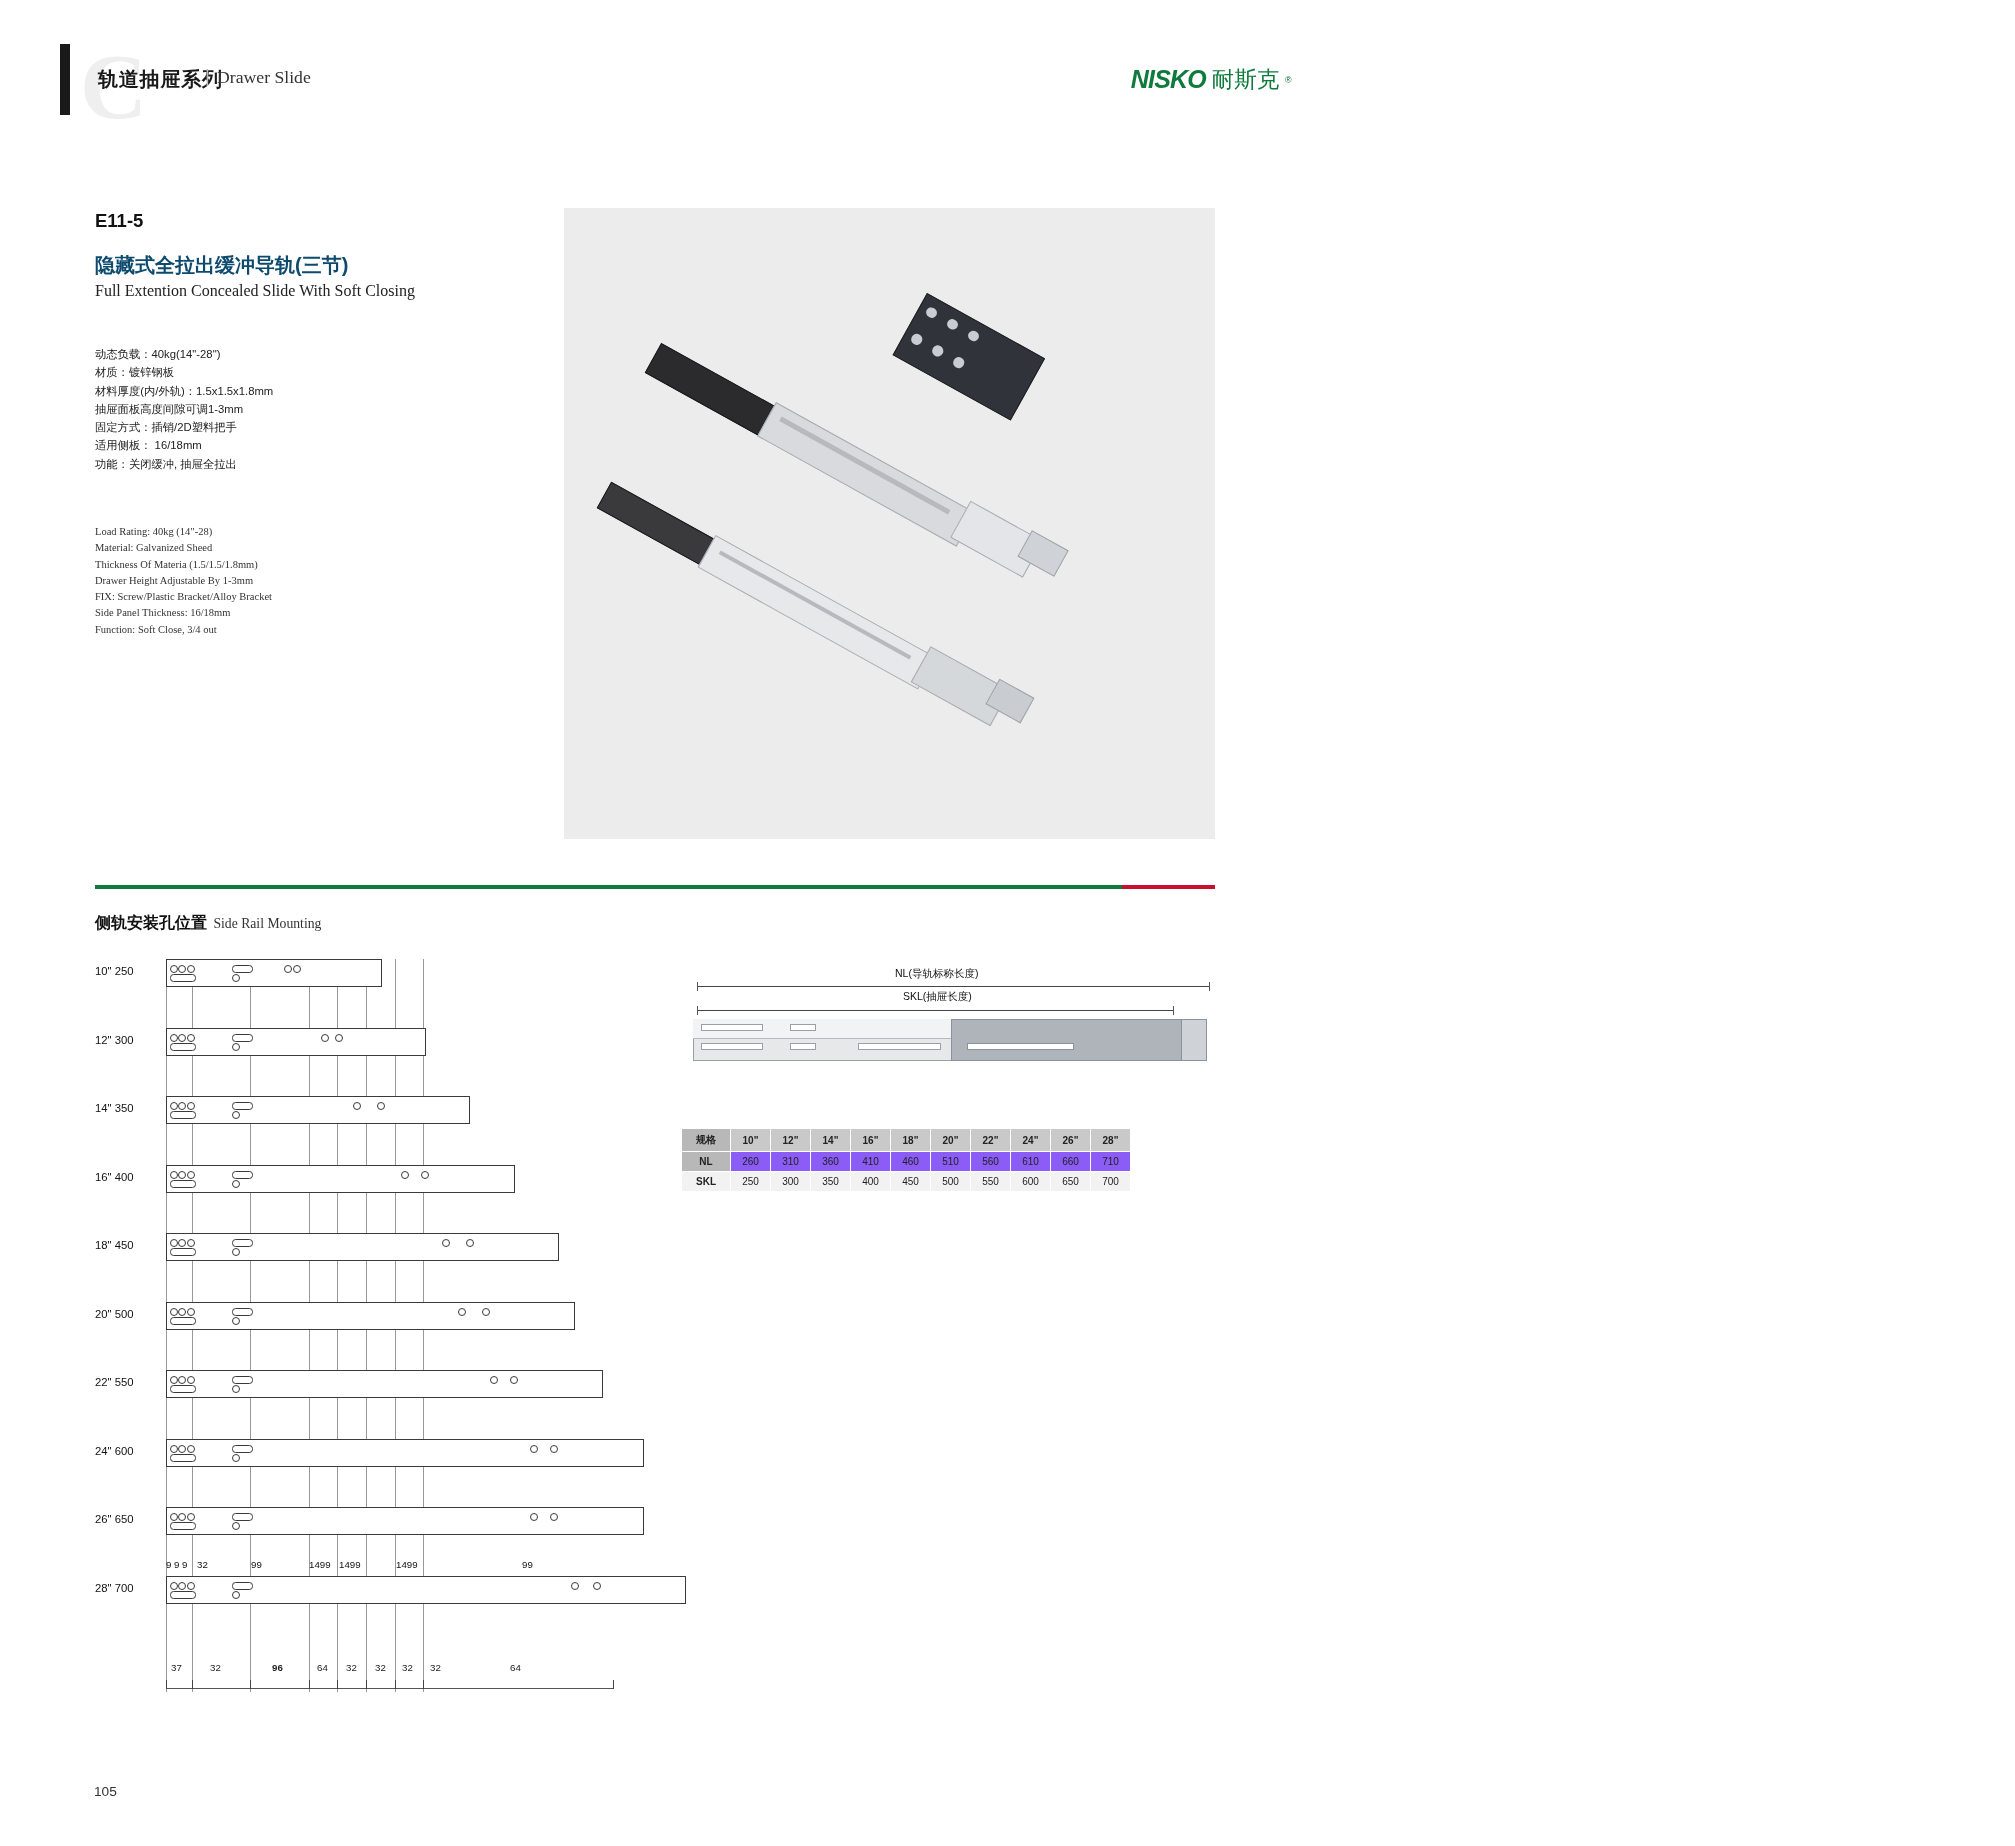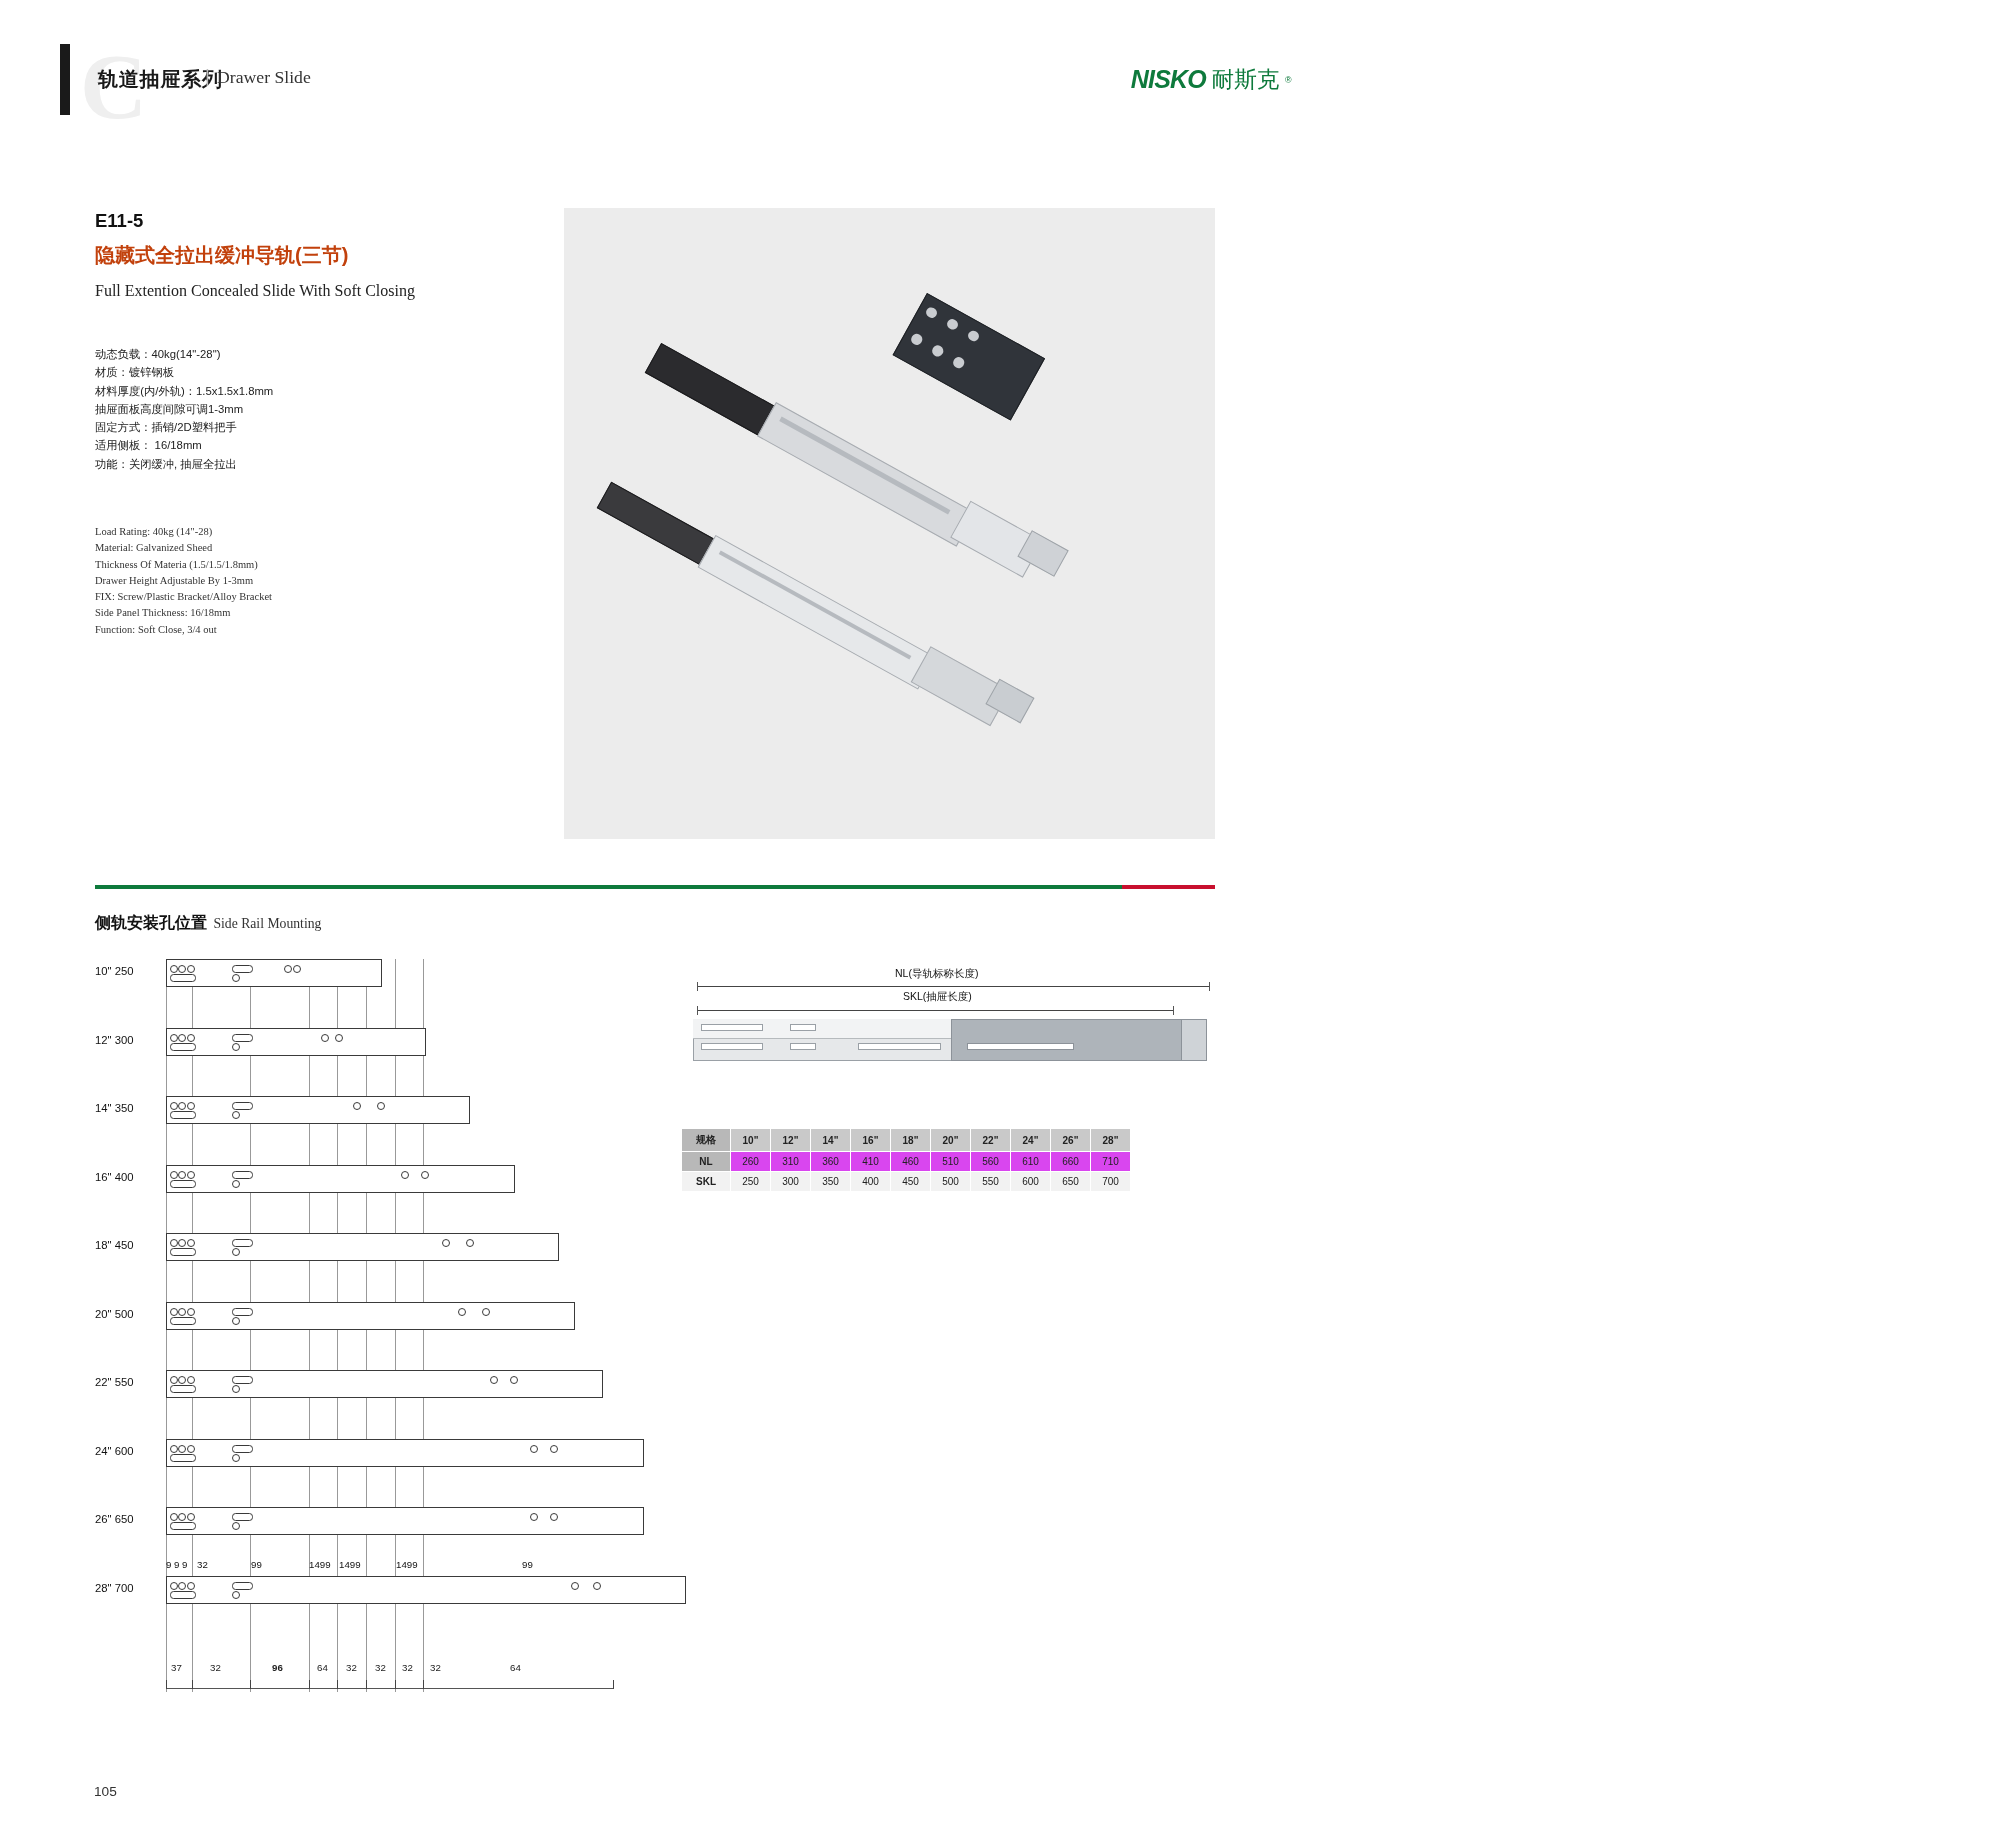--- a/index.html
+++ b/index.html
@@ -16,21 +16,21 @@
   .hdr .cn{position:absolute;left:38px;top:22px;font-size:20px;font-weight:700;color:#1a1a1a;letter-spacing:0.8px;}
   .hdr .sep{position:absolute;left:145px;top:21px;font-size:18.5px;color:#bbb;}
   .hdr .en{position:absolute;left:157px;top:23.4px;font-size:17.7px;color:#333;font-family:"Liberation Serif",serif;}
   .brand{position:absolute;right:0;top:20px;display:flex;align-items:center;gap:5.6px;}
   .brand .nis{font-size:25px;font-weight:700;color:#0e7a3c;letter-spacing:-0.8px;font-style:italic;font-family:"Liberation Sans",sans-serif;}
   .brand .cnbrand{font-size:22.6px;font-weight:400;color:#0e7a3c;}
   .brand .reg{font-size:8.9px;color:#0e7a3c;vertical-align:super;}
 
   
   .code{position:absolute;left:95px;top:210px;font-size:18.5px;font-weight:700;color:#111;}
-  .title-cn{position:absolute;left:95px;top:242px;font-size:20px;font-weight:700;color:#c2410c;}
+  .title-cn{position:absolute;left:95px;top:252px;font-size:20px;font-weight:700;color:#0c4a6e;}
   .title-en{position:absolute;left:95px;top:282px;font-size:16px;color:#222;font-family:"Liberation Serif",serif;}
   .spec-cn{position:absolute;left:95px;top:345px;font-size:11.3px;line-height:1.62;color:#222;}
   .spec-en{position:absolute;left:95px;top:524px;font-size:10.5px;line-height:1.55;color:#333;font-family:"Liberation Serif",serif;}
 
   .prodimg{position:absolute;left:564px;top:208px;width:651px;height:631px;background:#ececec;overflow:hidden;}
   .slide{position:absolute;transform-origin:left top;}
 
   .rule{position:absolute;left:95px;top:885px;width:1120px;height:3.6px;background:#0e7a3c;}
   .rule .red{position:absolute;right:0;top:0;width:93px;height:3.6px;background:#c8102e;}
   .sec-title{position:absolute;left:95px;top:913px;font-size:16px;font-weight:700;color:#111;}
@@ -48,21 +48,21 @@
   .numrow{position:absolute;font-size:9.7px;color:#111;}
 
   
   .nlbox{position:absolute;left:685px;top:967px;width:532px;height:141px;}
   .nl-line{position:absolute;height:0.8px;background:#444;}
   .nl-txt{position:absolute;font-size:10.5px;color:#111;}
   .railgfx{position:absolute;left:0;top:48px;width:528px;height:48px;}
 
   
   .stable{position:absolute;left:681px;top:1128px;border-collapse:collapse;font-size:10px;}
-  .stable td{border:0.4px solid #fff;padding:4px 0;text-align:center;width:39px;color:#222;background:#d946ef;}
+  .stable td{border:0.4px solid #fff;padding:4px 0;text-align:center;width:39px;color:#222;background:#8b5cf6;}
   .stable td.hd{background:#c9c9c9;font-weight:700;}
   .stable td.rh{background:#b8b8b8;font-weight:700;width:48px;}
   .stable tr.alt td{background:#f2f2f2;}
 
   .pgnum{position:absolute;bottom:48px;font-size:13.7px;color:#333;}
   .pgnum.l{left:94px;}
   .ln{position:absolute;background:#555;}
   .lnv{position:absolute;background:#555;width:0.8px;}
 </style>
 </head>

